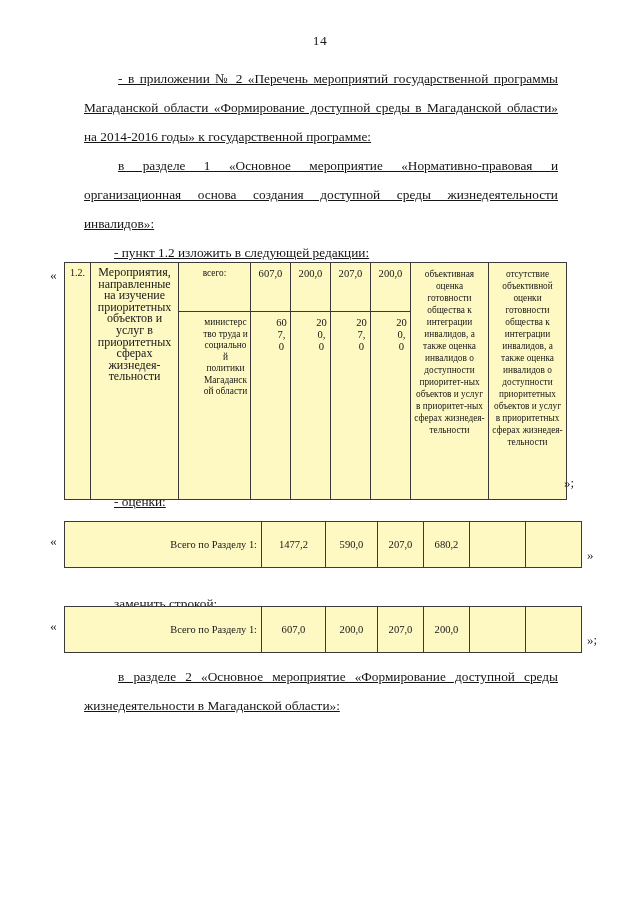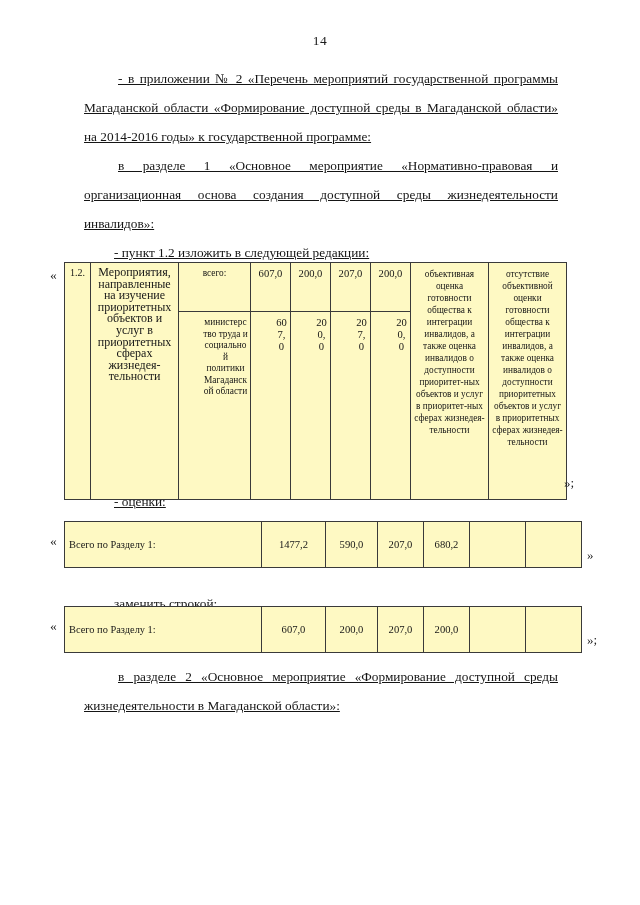--- a/index.html
+++ b/index.html
@@ -108,21 +108,21 @@
     line-height: 11.5px;
     padding-top: 5px;
   }
   table.doc-table td.desc {
     font-size: 9.3px;
     line-height: 12px;
     padding-top: 5px;
   }
   table.doc-table td.total-label {
     font-size: 10.4px;
-    text-align: left;
+    text-align: right;
     vertical-align: middle;
     padding: 0 4px;
   }
   table.doc-table td.total-num {
     font-size: 10.6px;
     text-align: center;
     vertical-align: middle;
   }
   table.doc-table td.blank {
     text-align: center;

